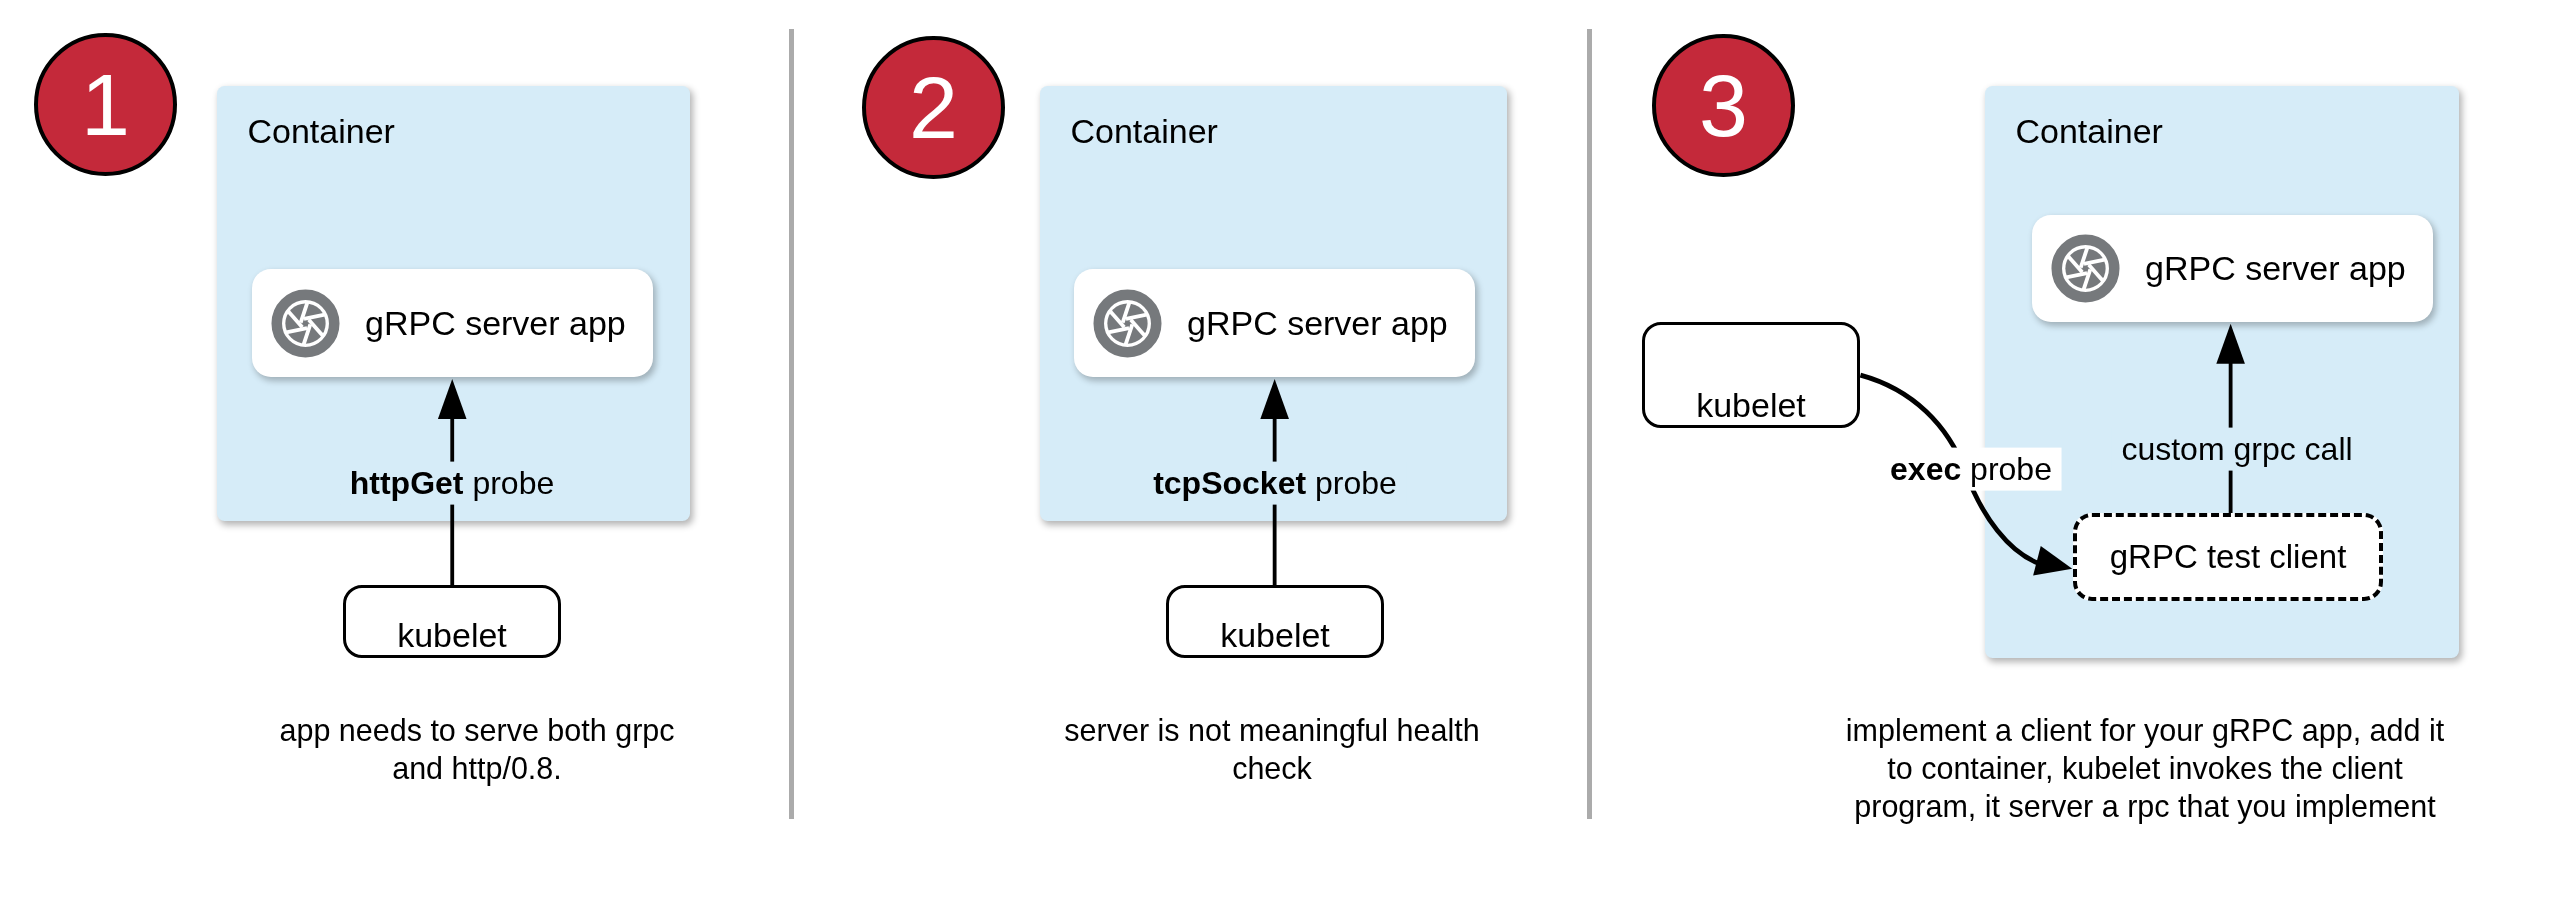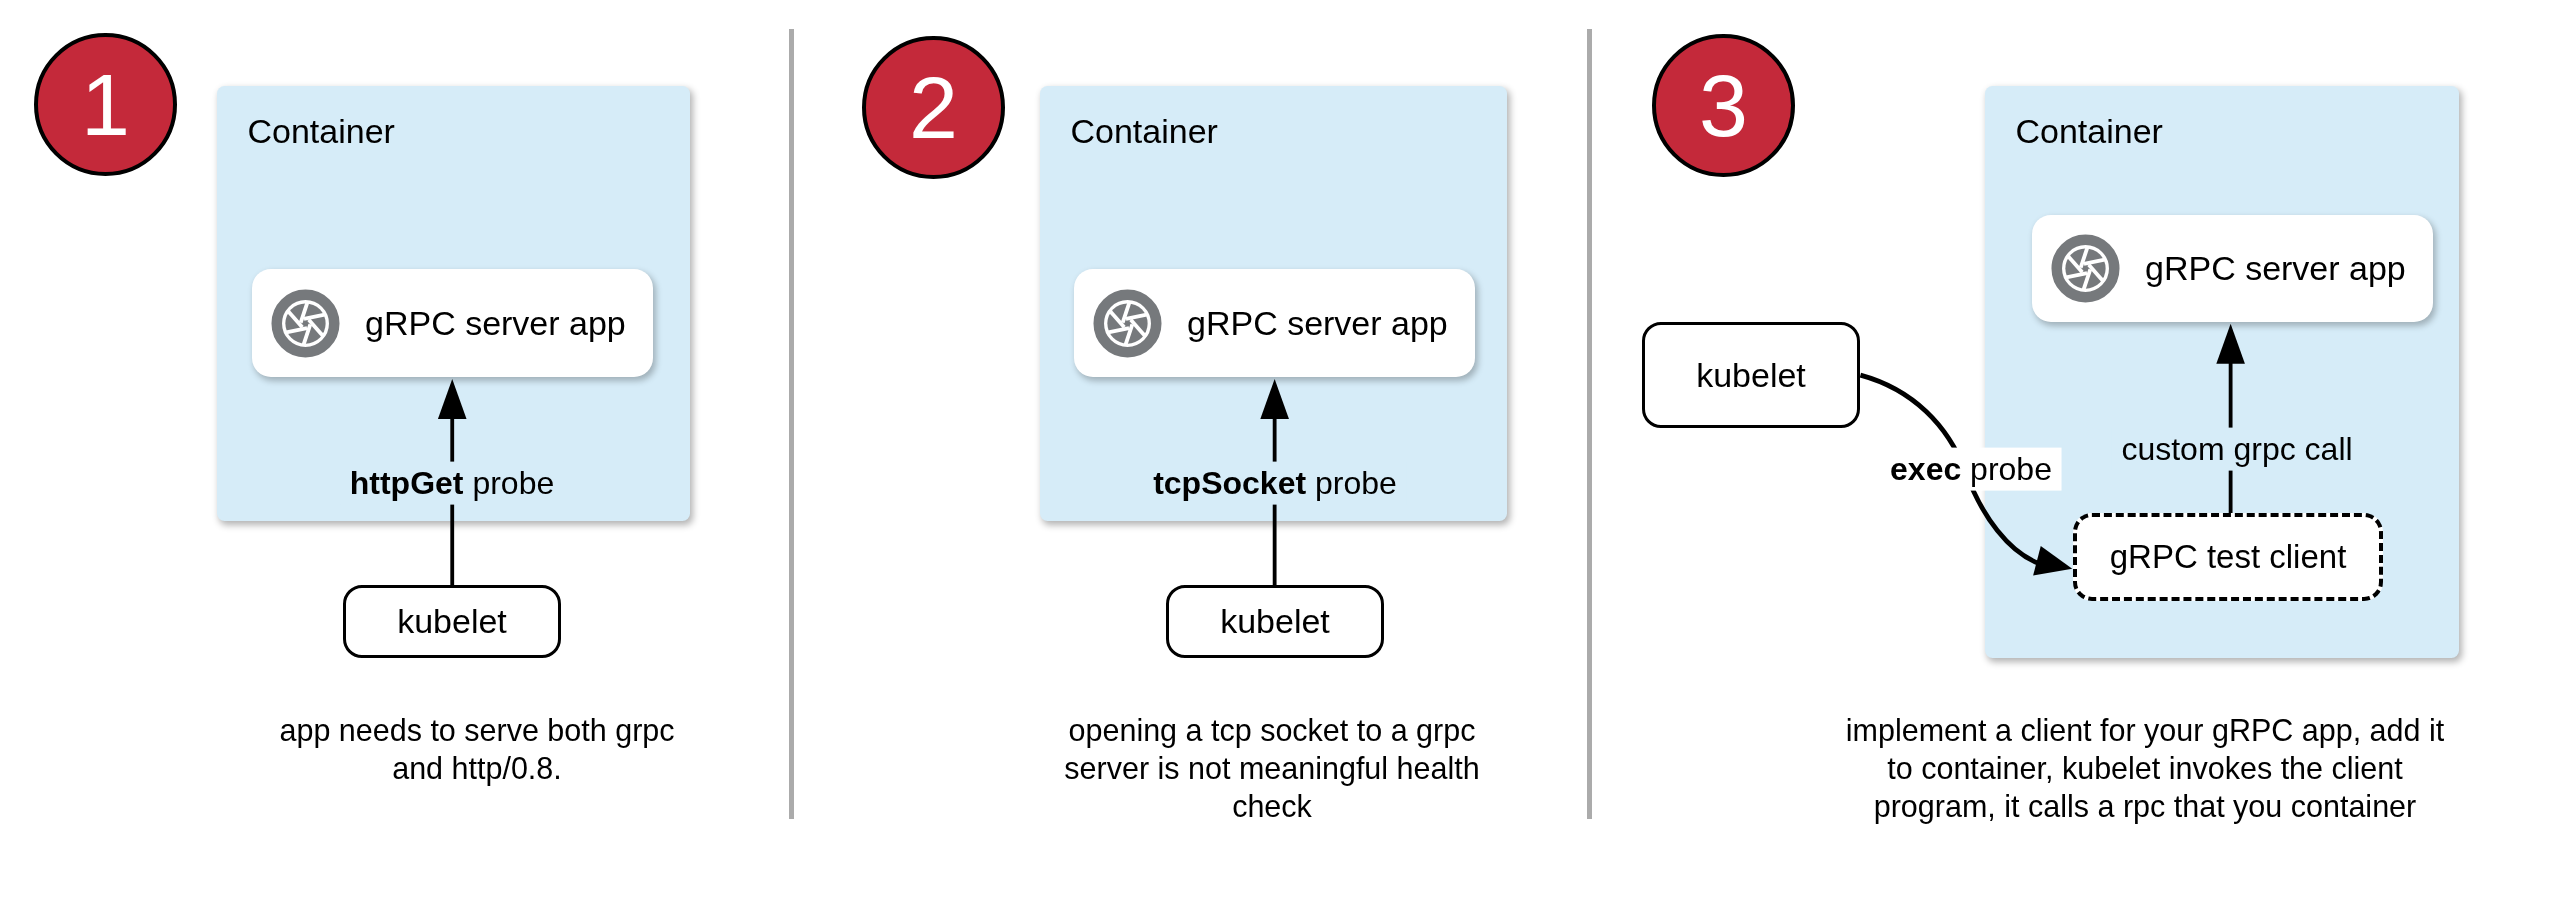--- a/index.html
+++ b/index.html
@@ -26,21 +26,21 @@
   .container-box{position:absolute;background:var(--container-fill);border-radius:7.6px;
     box-shadow:2.9px 3.8px 7.6px rgba(0,0,0,0.30);}
   .container-label{position:absolute;left:30.5px;top:26px;font-size:34px;color:#000;}
 
   .app-box{position:absolute;background:var(--box-white);border-radius:5.7px;
     box-shadow:2.9px 3.8px 6.7px rgba(0,0,0,0.25);
     display:flex;align-items:center;gap:25px;padding-left:19px;font-size:34px;}
   .app-box .icon{flex:0 0 auto;width:69px;height:69px;}
 
   .kubelet-box{position:absolute;background:var(--box-white);border:3.8px solid var(--stroke-black);
-    display:flex;align-items:center;justify-content:center;font-size:34px;}
+    display:flex;align-items:flex-end;justify-content:center;font-size:34px;}
 
   .pill{position:absolute;background:var(--box-white);border:4.8px dashed var(--stroke-black);
     border-radius:57px;display:flex;align-items:center;justify-content:center;font-size:33px;}
 
   .edge-label{position:absolute;transform:translate(-50%,-50%);font-size:32px;
     white-space:nowrap;padding:2.9px 9.5px;z-index:6;}
   .edge-label.on-blue{background:var(--container-fill);}
   .edge-label.on-white{background:var(--box-white);}
   .edge-label b{font-weight:bold;}
 
@@ -156,21 +156,20 @@
   <div class="edge-label on-blue" style="left:1275px;top:483px;">
     <b>tcpSocket</b>
     <span>probe</span>
   </div>
 
   <div class="kubelet-box layer-top" style="left:1166px;top:585px;width:218px;height:73px;">
     <span>kubelet</span>
   </div>
 
   <div class="caption" style="left:1272px;">
-    <div>opening a tcp socket to a grpc</div>
     <div>server is not meaningful health</div>
     <div>check</div>
   </div>
 
   <div class="app-box layer-top" style="left:2032px;top:215px;width:401px;height:107px;">
     <svg class="icon" viewBox="0 0 72 72">
       <circle cx="36" cy="36" r="30" fill="none" stroke="var(--icon-gray)" stroke-width="11"></circle>
       <circle cx="36" cy="36" r="21" fill="var(--icon-gray)"></circle>
       <g stroke="#fff" stroke-width="4">
         <line x1="38" y1="14" x2="31" y2="35" transform="rotate(0 36 36)"></line>
@@ -197,17 +196,17 @@
     <span>custom grpc call</span>
   </div>
 
   <div class="pill layer-top" style="left:2073px;top:513px;width:310px;height:88px;">
     <span>gRPC test client</span>
   </div>
 
   <div class="caption" style="left:2145px;">
     <div>implement a client for your gRPC app, add it</div>
     <div>to container, kubelet invokes the client</div>
-    <div>program, it calls a rpc that you container</div>
+    <div>program, it server a rpc that you implement</div>
   </div>
 
 </div>
 
 
 </body></html>

